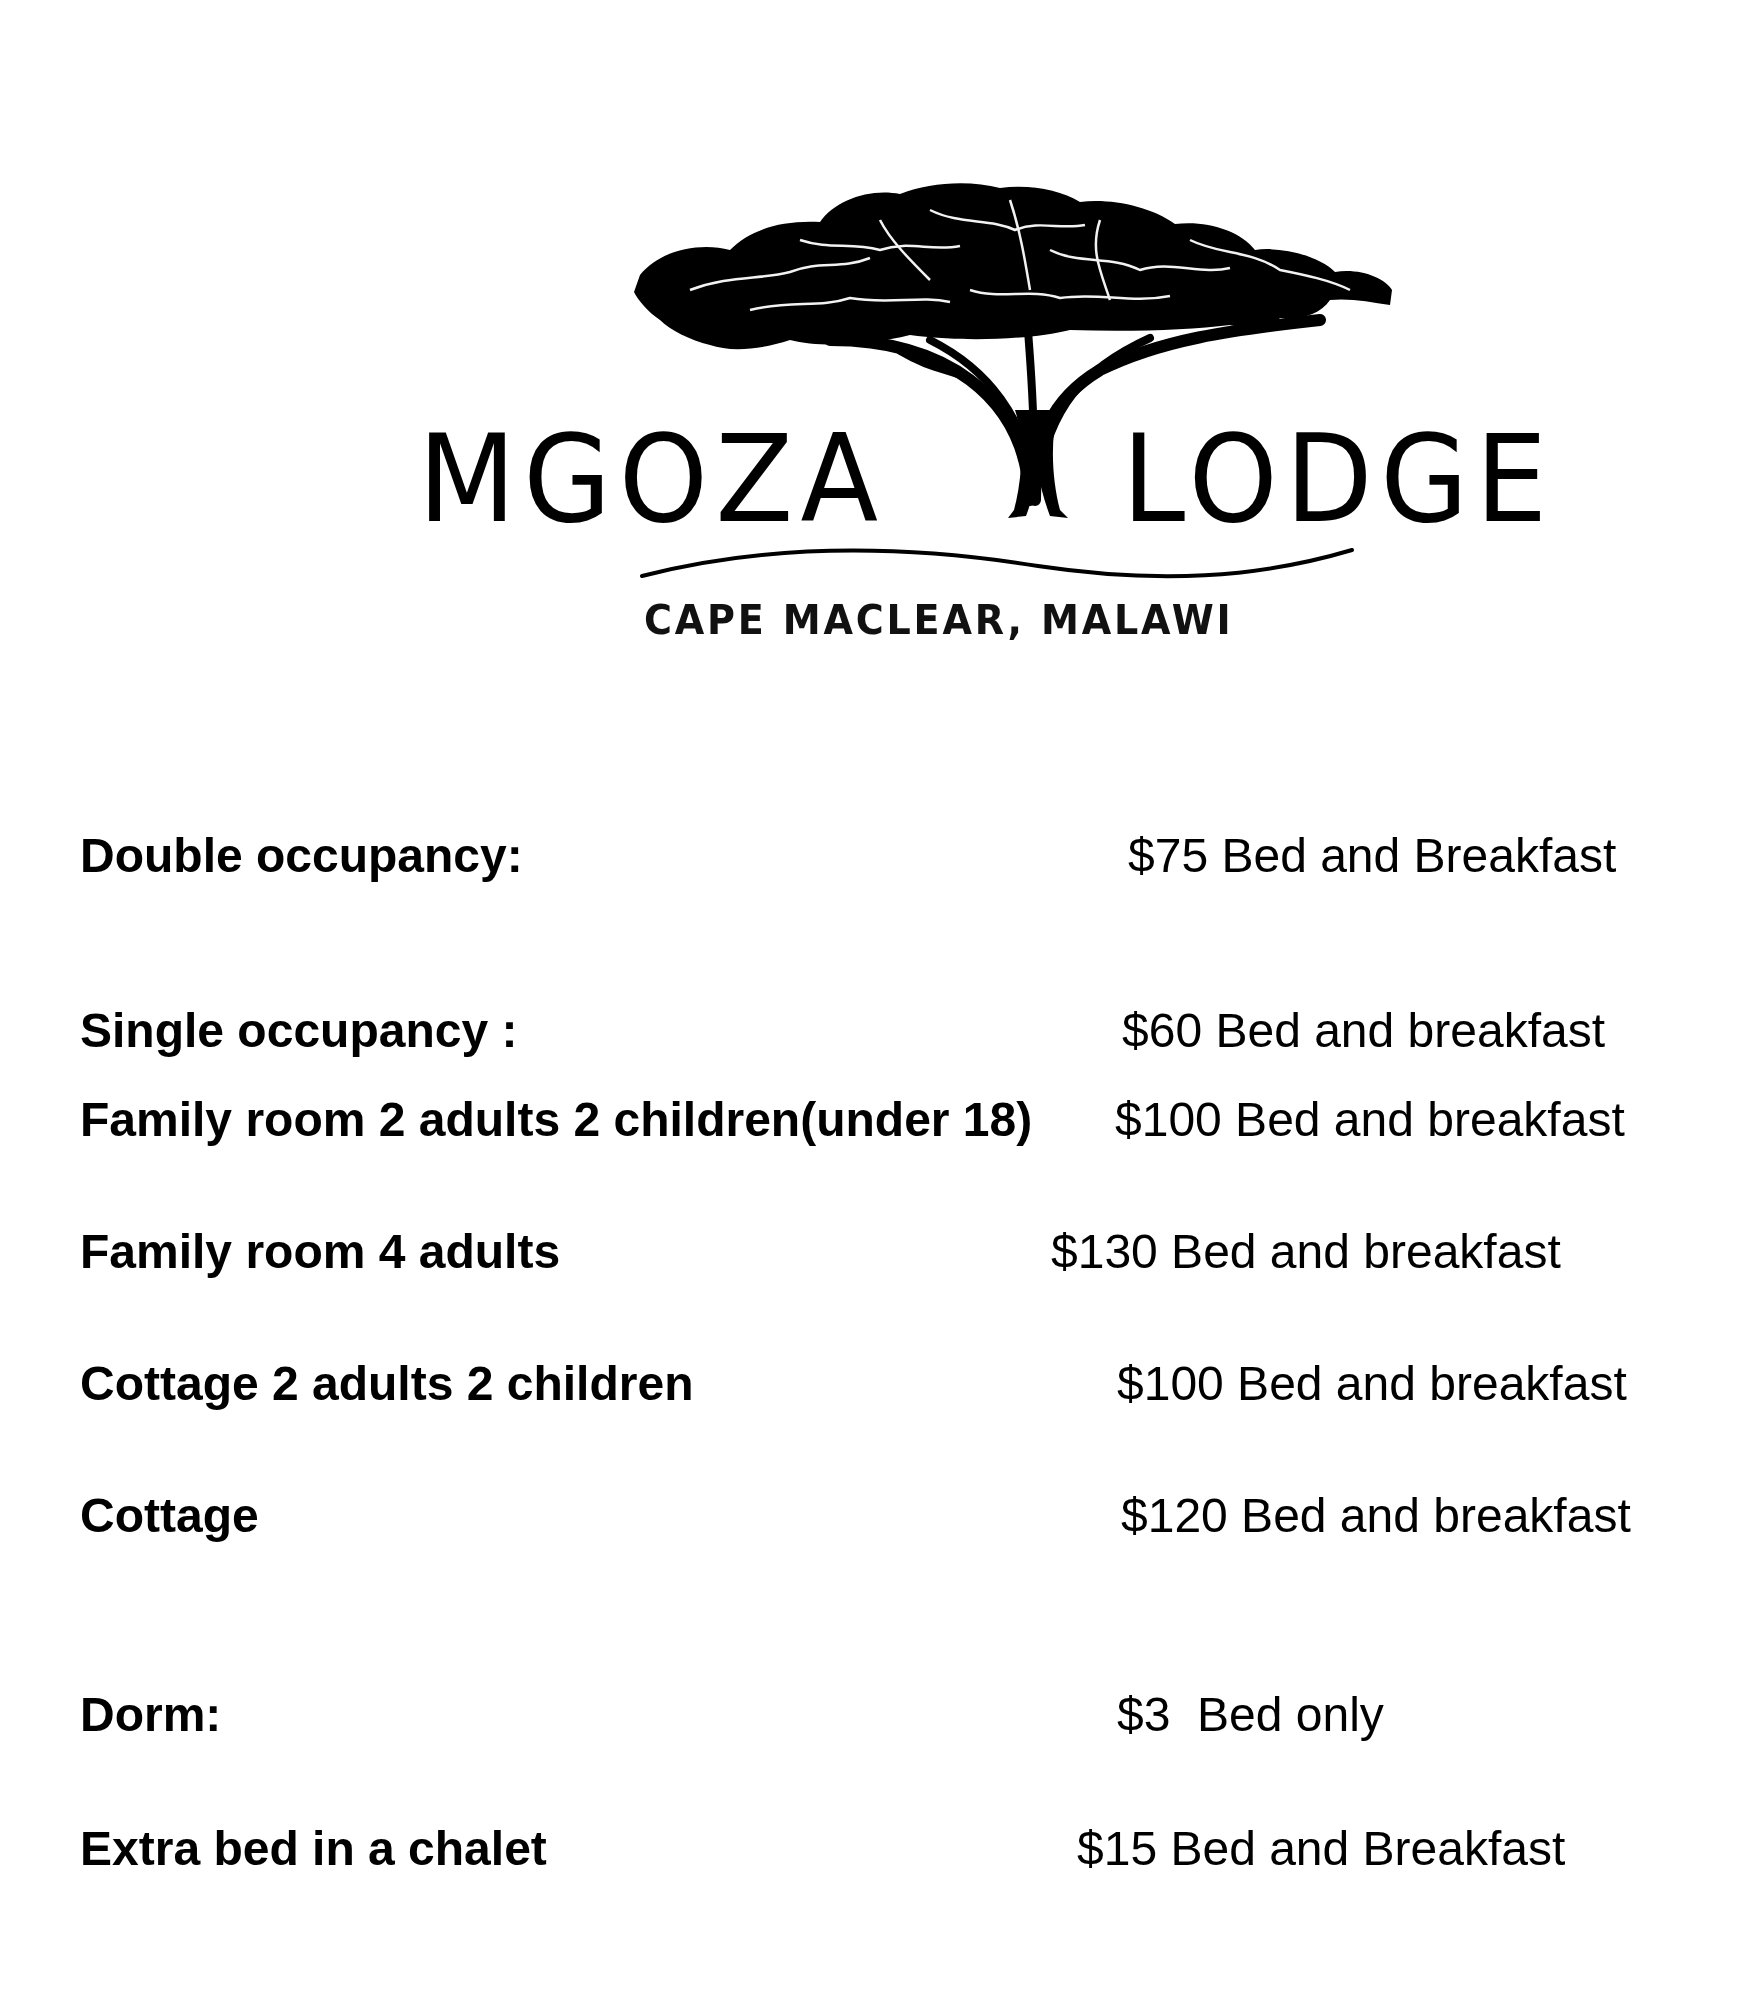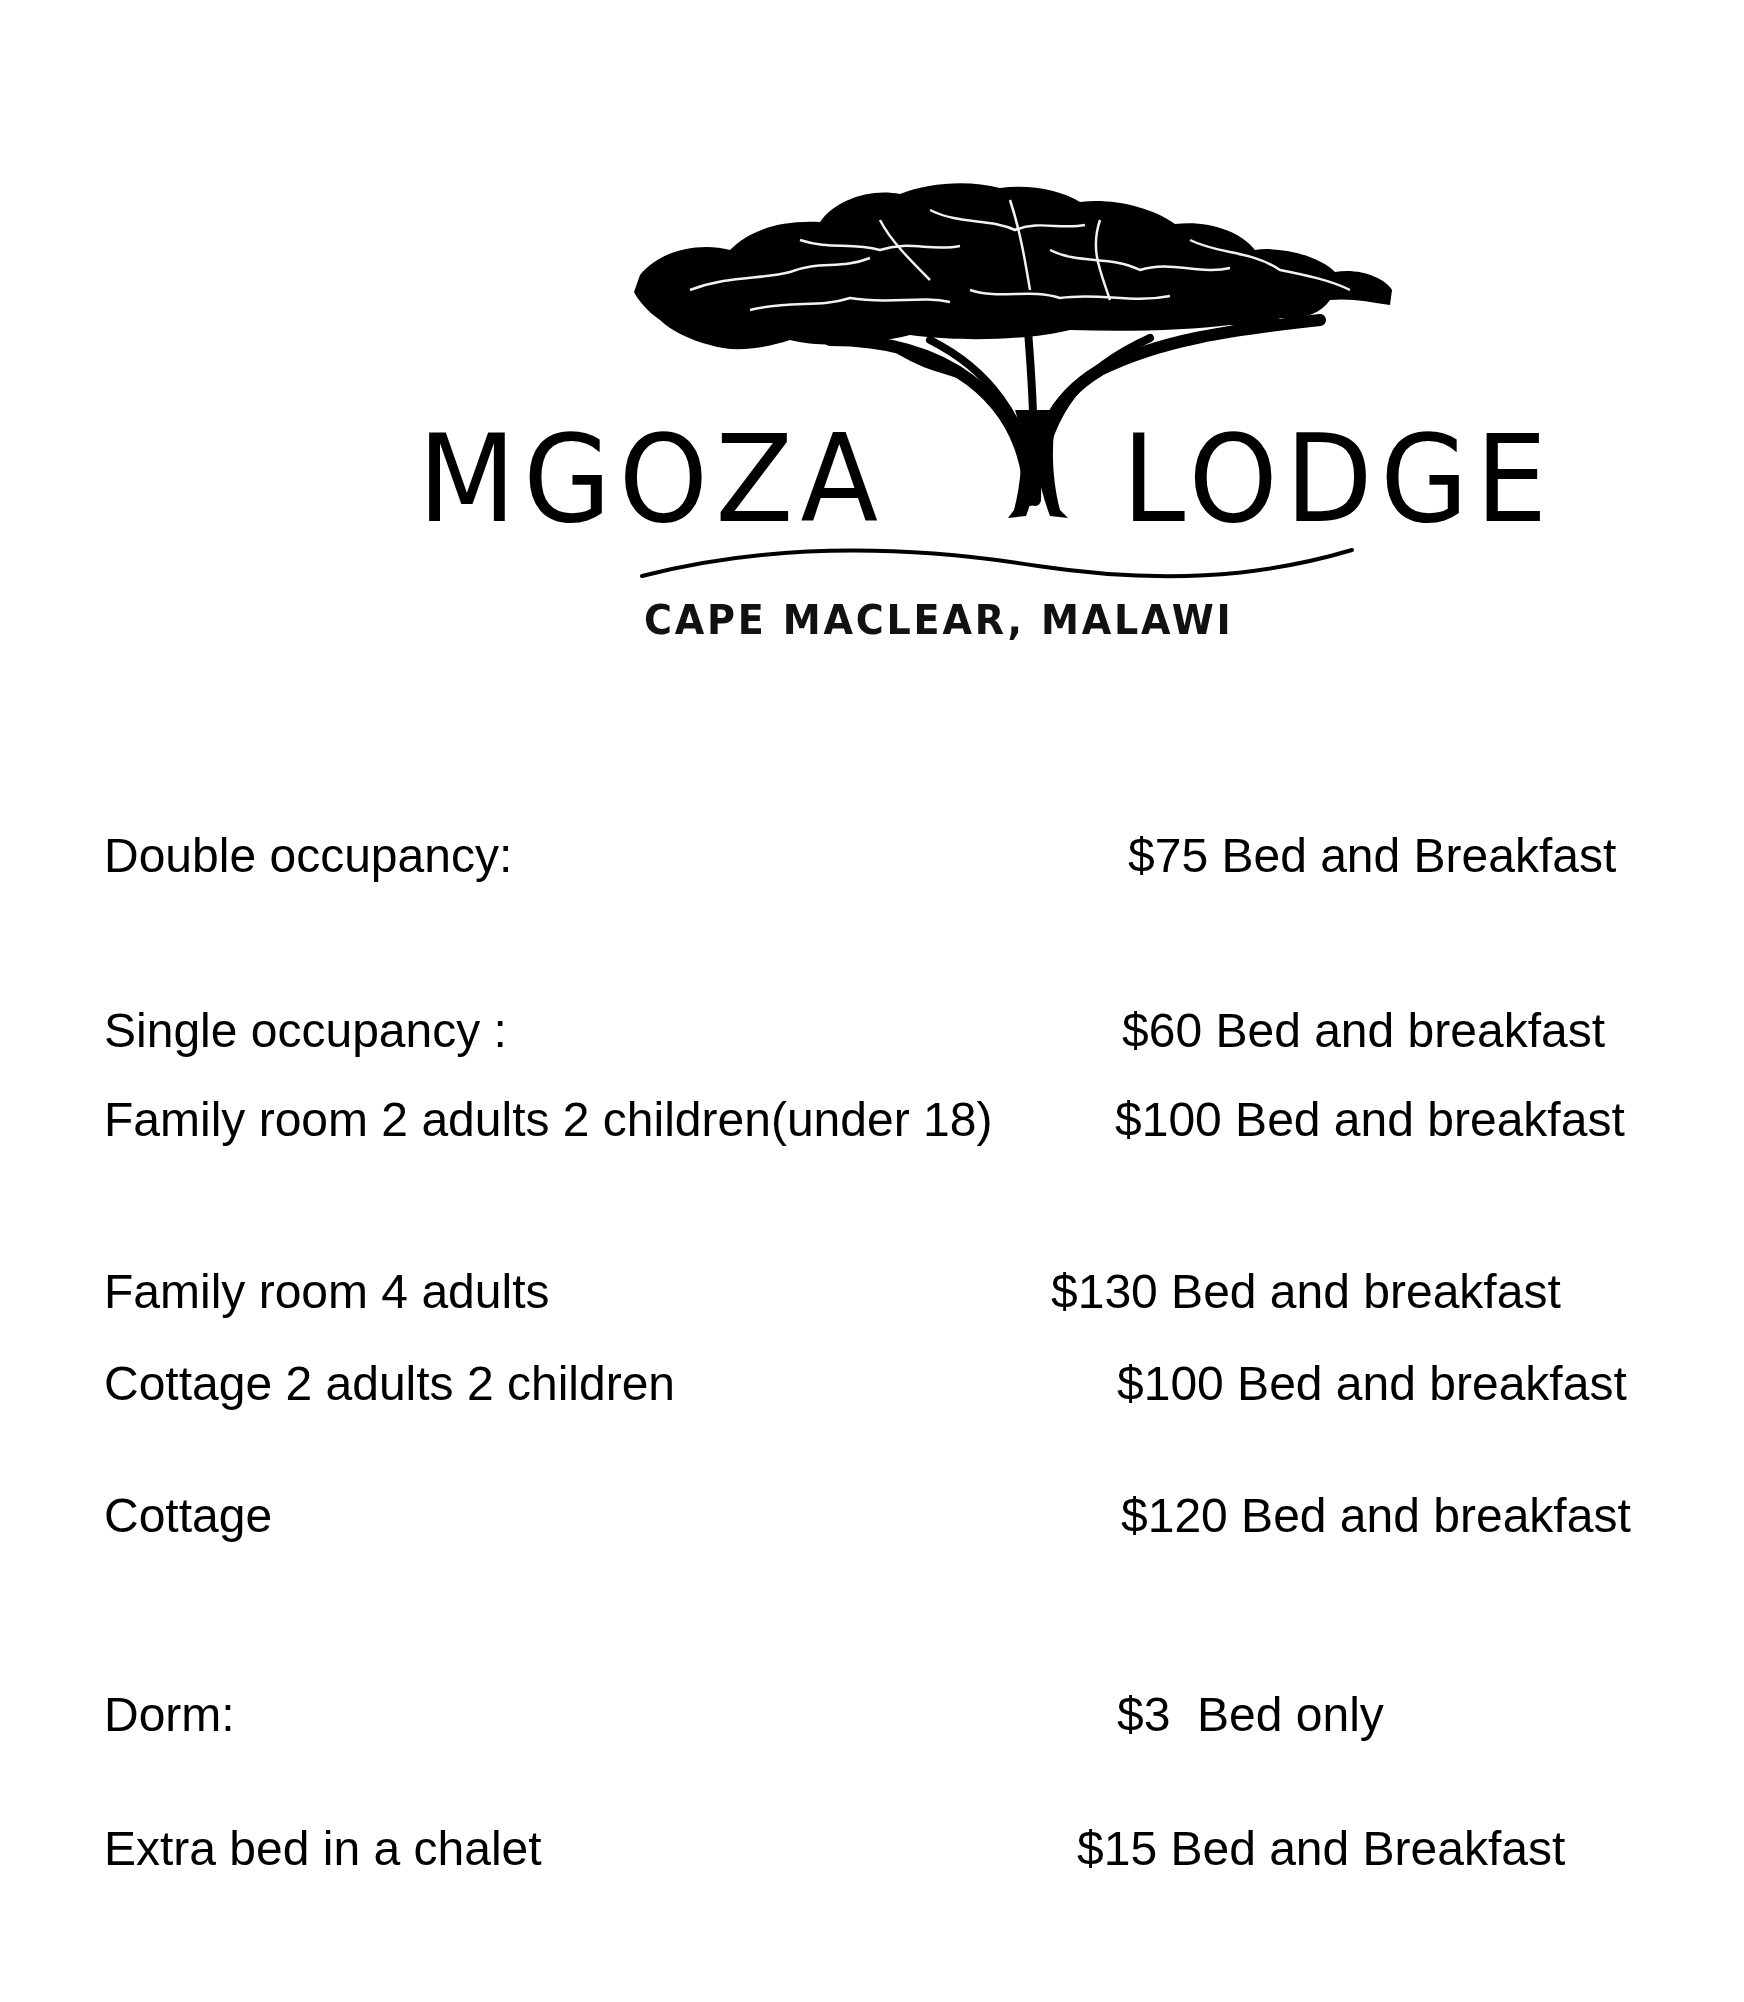--- a/index.html
+++ b/index.html
@@ -5,21 +5,21 @@
   html,body{margin:0;padding:0;background:#ffffff;}
   body{width:1744px;height:2002px;position:relative;overflow:hidden;font-family:"Liberation Sans",sans-serif;color:#000;}
   .logo{position:absolute;left:0;top:0;width:1596px;height:700px;}
   .tree{position:absolute;left:630px;top:180px;width:770px;height:340px;}
   .brand{position:absolute;font-family:"DejaVu Sans",sans-serif;font-weight:normal;font-size:122px;line-height:1;letter-spacing:8px;white-space:nowrap;transform-origin:left top;}
   .brand-left{left:418px;top:418px;transform:scaleX(0.93);}
   .brand-right{left:1122px;top:418px;transform:scaleX(0.93);}
   .wave{position:absolute;left:638px;top:540px;width:720px;height:50px;}
   .tagline{position:absolute;left:644px;top:600px;font-family:"DejaVu Sans",sans-serif;font-weight:bold;font-size:41px;letter-spacing:3px;line-height:1;white-space:nowrap;transform:scaleX(0.93);transform-origin:left top;color:#111;}
   .row{position:absolute;left:0;width:1744px;height:60px;font-size:48px;line-height:1;}
-  .row .label{position:absolute;left:104px;white-space:nowrap;}
+  .row .label{position:absolute;left:80px;white-space:nowrap;font-weight:bold;}
   .row .price{position:absolute;white-space:nowrap;}
 </style>
 </head>
 <body>
 
 <div class="logo">
   <svg class="tree" viewBox="0 0 770 340" xmlns="http://www.w3.org/2000/svg">
 
     <g fill="#000">
       <path d="M10 95 C30 70 70 62 100 70 C120 50 150 40 190 42 C205 20 240 8 270 14 C300 2 340 0 370 8 C400 4 430 10 450 22 C480 18 520 26 545 44 C575 40 610 50 625 70 C650 66 690 76 705 92 C730 88 755 98 762 110 L760 125 C740 122 720 118 700 120 C690 135 670 140 650 138 C640 150 620 150 600 145 C560 150 500 152 440 150 C400 160 330 162 280 155 C240 165 190 168 160 160 C130 170 100 172 80 165 C60 160 40 150 30 140 C18 132 8 120 4 112 Z"></path>
@@ -66,21 +66,21 @@
     <span class="price" style="left:1128px;">$75 Bed and Breakfast</span>
   </div>
   <div class="row" style="top:964px;margin-top:43px;">
     <span class="label">Single occupancy :</span>
     <span class="price" style="left:1122px;">$60 Bed and breakfast</span>
   </div>
   <div class="row" style="top:1096px;padding-left:44px;">
     <span class="label">Family room 2 adults 2 children(under 18)</span>
     <span class="price" style="left:1115px;">$100 Bed and breakfast</span>
   </div>
-  <div class="row" style="top:1228px;margin-top:40px;">
+  <div class="row" style="top:1228px;">
     <span class="label">Family room 4 adults</span>
     <span class="price" style="left:1051px;">$130 Bed and breakfast</span>
   </div>
   <div class="row" style="top:1360px;">
     <span class="label">Cottage 2 adults 2 children</span>
     <span class="price" style="left:1117px;">$100 Bed and breakfast</span>
   </div>
   <div class="row" style="top:1492px;">
     <span class="label">Cottage</span>
     <span class="price" style="left:1121px;">$120 Bed and breakfast</span>

